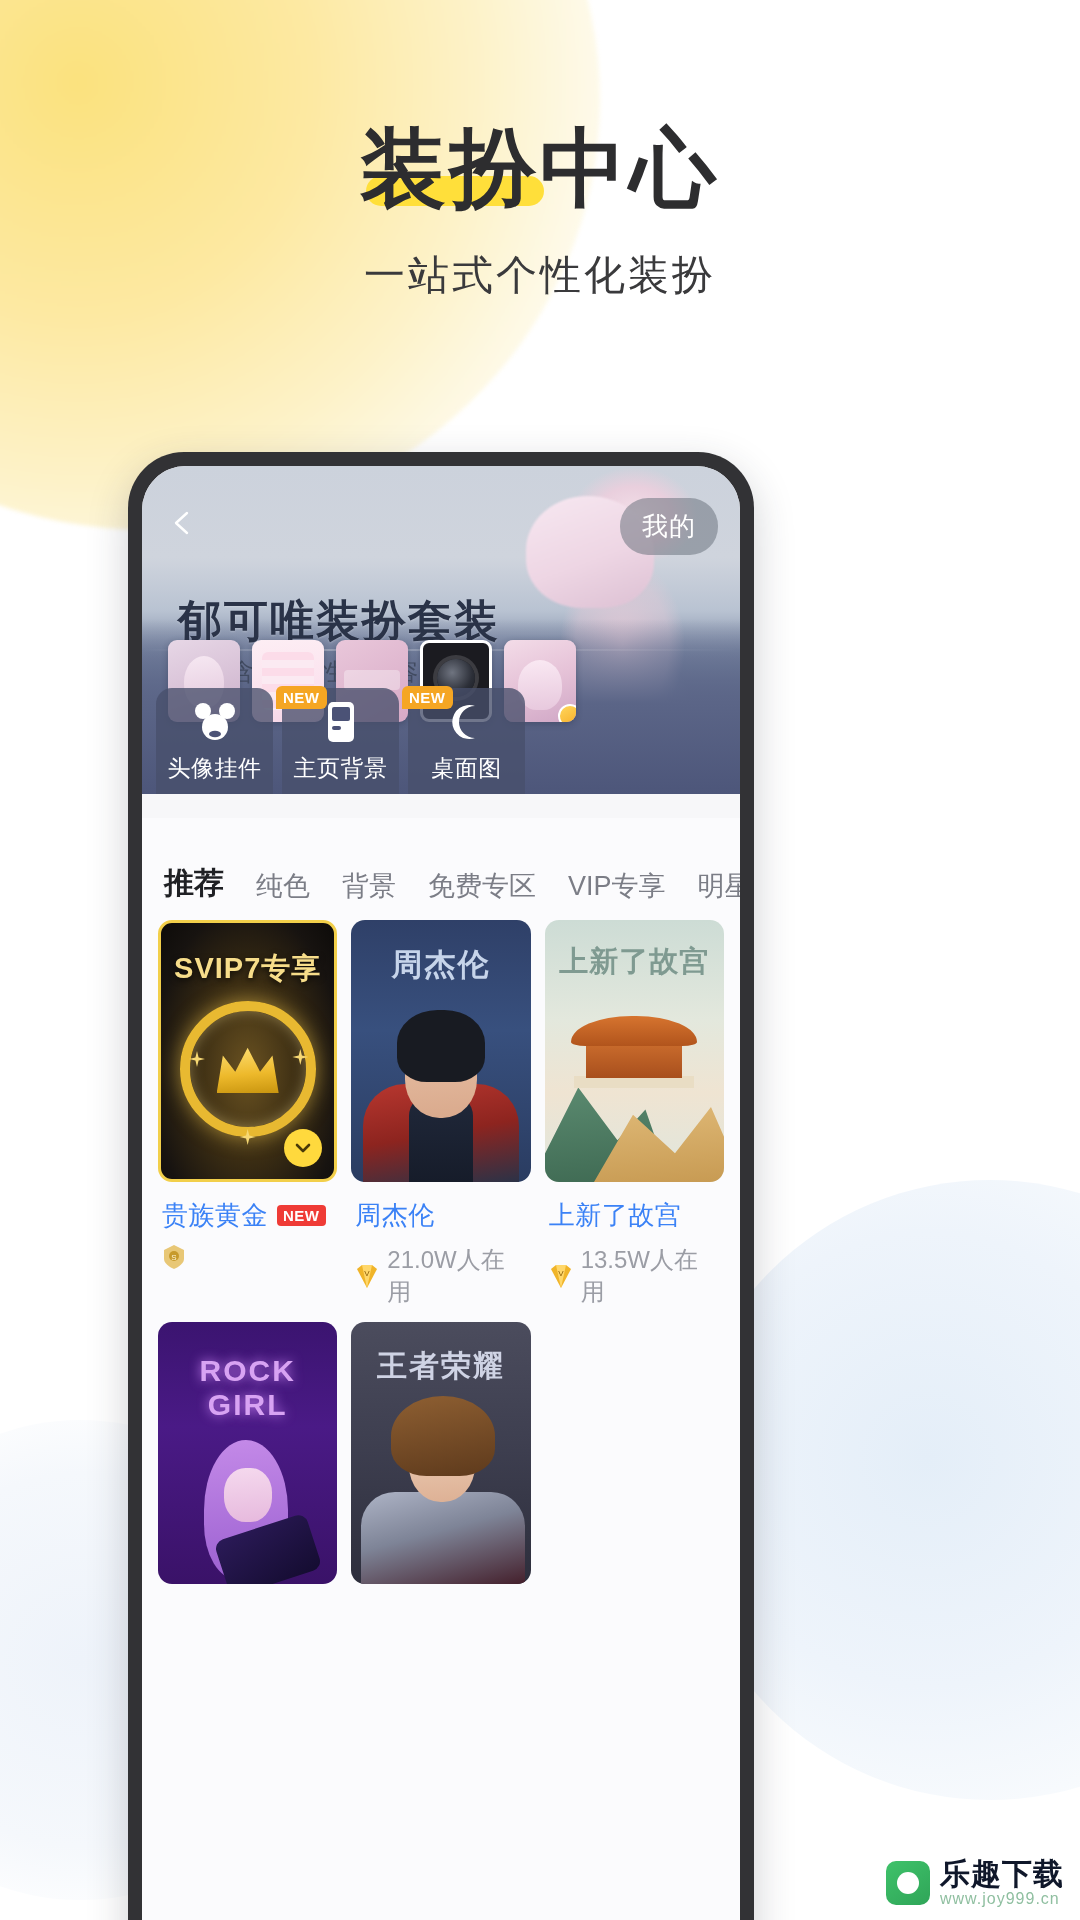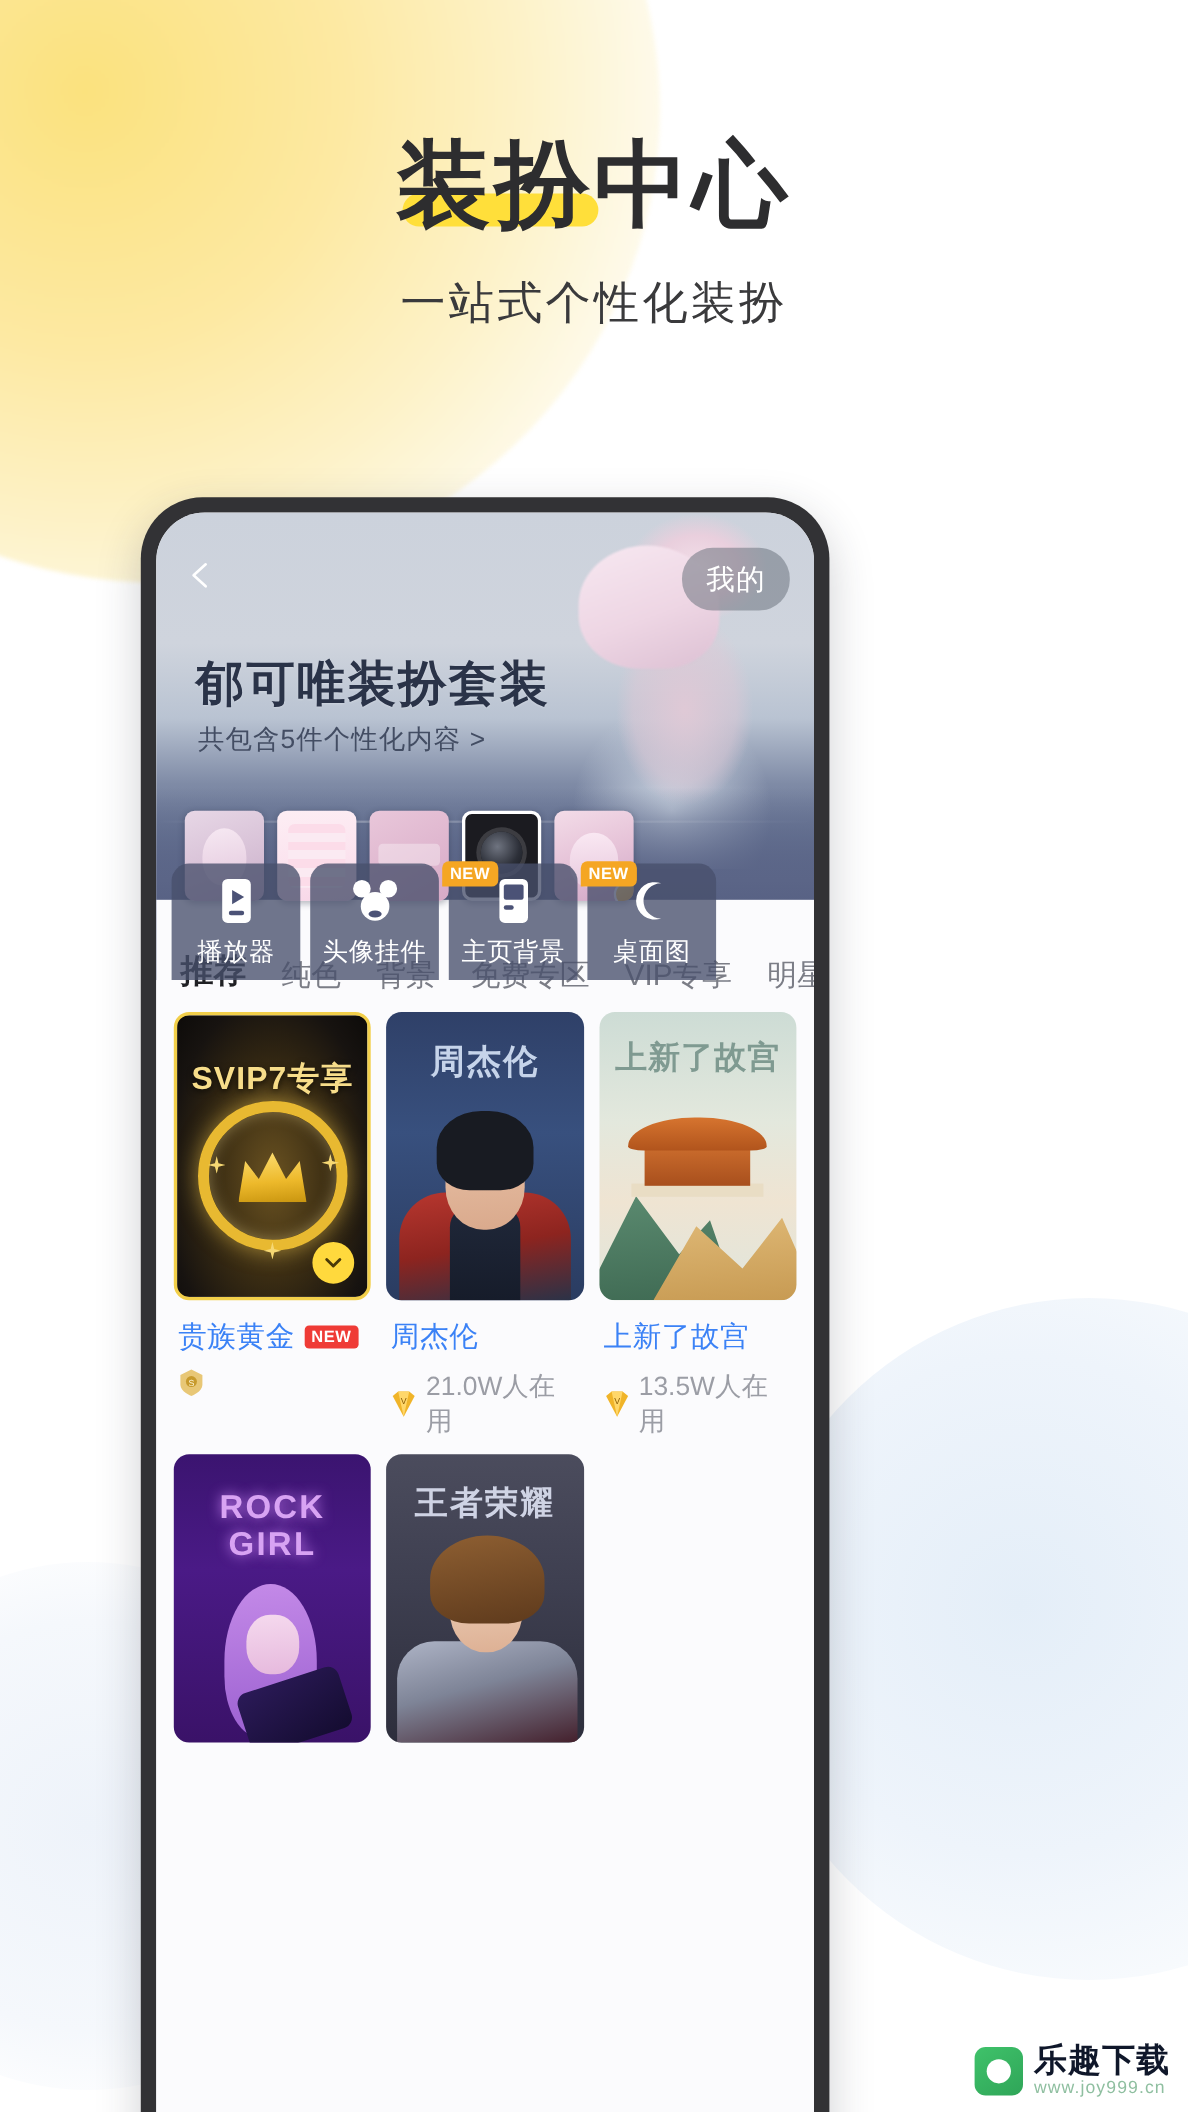--- a/index.html
+++ b/index.html
@@ -89,21 +89,21 @@
     width: 100%; height: 100%;
     border-radius: 44px 44px 0 0;
     overflow: hidden;
     background: #f7f7f9;
     position: relative;
   }
 
   
   .banner {
     position: relative;
-    height: 425px;
+    height: 328px;
     background:
       linear-gradient(180deg, #ccd2dc 0%, #cfd4dd 28%, #b9c3d2 44%, #7f8ba6 58%, #5e6a8c 74%, #4b5478 100%);
     overflow: hidden;
   }
   .banner-figure {
     position: absolute;
     right: -10px; top: -6px;
     width: 290px; height: 330px;
     background:
       radial-gradient(ellipse 90px 70px at 60% 17%, #f3dfe9 0%, #e9cfdd 42%, rgba(233,207,221,0) 70%),
@@ -310,21 +310,21 @@
     border-radius: 14px;
     overflow: hidden;
   }
 
   
   .art-gold {
     background: radial-gradient(ellipse at 50% 58%, #6a5221 0%, #3b2d13 42%, #171310 78%, #0d0b09 100%);
     border: 3px solid #f2cf4a;
   }
   .art-gold .svip-text {
-    position: absolute; top: 38px; left: 0; right: 0;
+    position: absolute; top: 26px; left: 0; right: 0;
     text-align: center;
     font-size: 29px; font-weight: bold;
     color: #f7dd8a;
     letter-spacing: 1px;
     text-shadow: 0 2px 6px rgba(0,0,0,0.7);
   }
   .gold-ring {
     position: absolute; left: 50%; top: 57%;
     transform: translate(-50%,-50%);
     width: 136px; height: 136px;
@@ -534,30 +534,20 @@
         <div class="thumb t3"></div>
         <div class="thumb t4"></div>
         <div class="thumb t5">
           <span class="thumb-badge"></span>
         </div>
       </div>
 
       <div class="icon-tabs">
 
 
-        <div class="icon-tab">
-          <span class="glyph">
-            <svg width="34" height="42" viewBox="0 0 34 42">
-              <rect x="4" y="1" width="26" height="40" rx="5" fill="#ffffff"></rect>
-              <polygon points="13,11 24,17.5 13,24" fill="#4b5276"></polygon>
-              <rect x="10" y="30" width="14" height="4" rx="2" fill="#4b5276"></rect>
-            </svg>
-          </span>
-          <span class="tab-label">播放器</span>
-        </div>
 
         <div class="icon-tab">
           <span class="glyph">
             <svg width="44" height="40" viewBox="0 0 44 40">
               <circle cx="10" cy="9" r="8" fill="#ffffff"></circle>
               <circle cx="34" cy="9" r="8" fill="#ffffff"></circle>
               <ellipse cx="22" cy="25" rx="13" ry="13" fill="#ffffff"></ellipse>
               <ellipse cx="22" cy="32" rx="6" ry="3.2" fill="#4b5276"></ellipse>
             </svg>
           </span>

